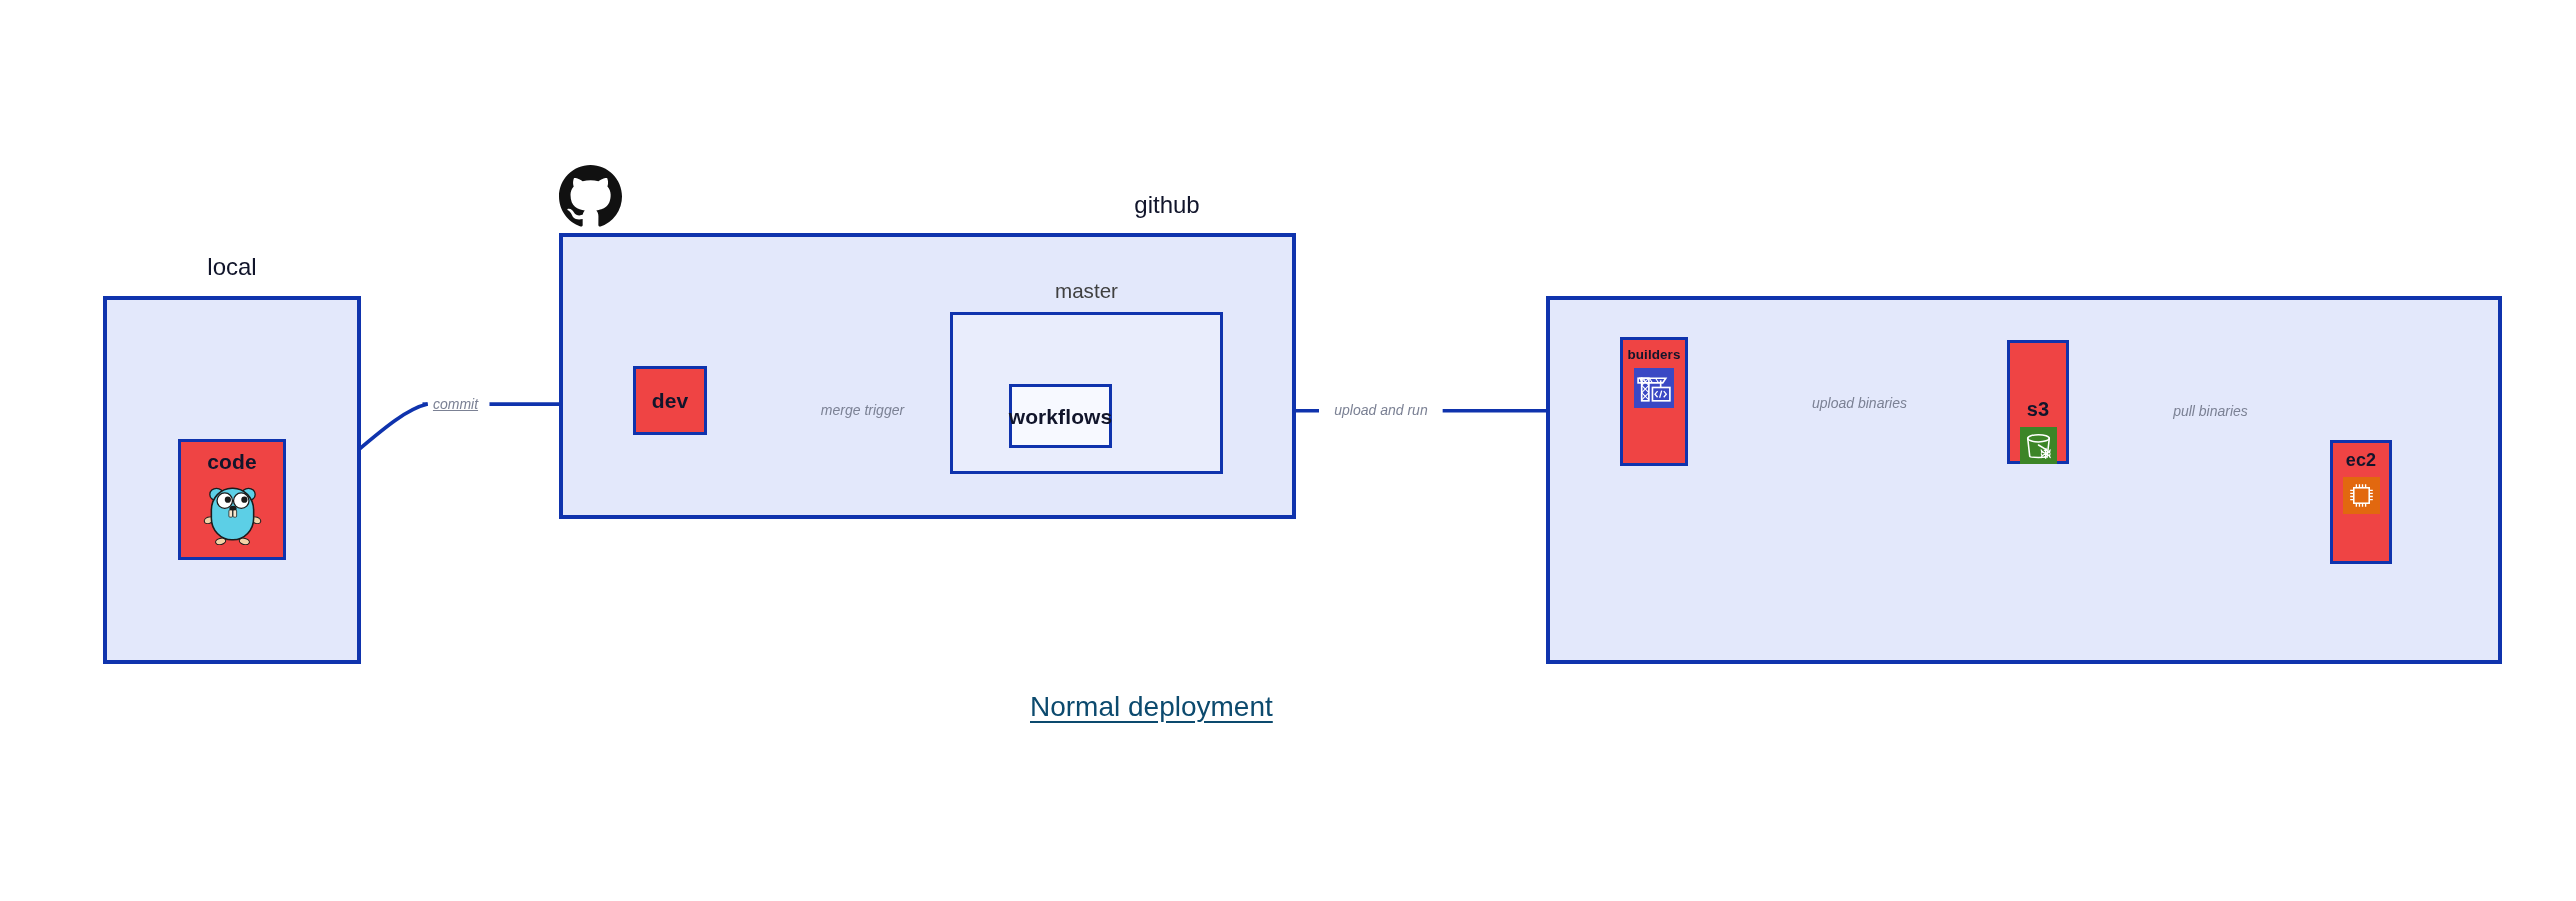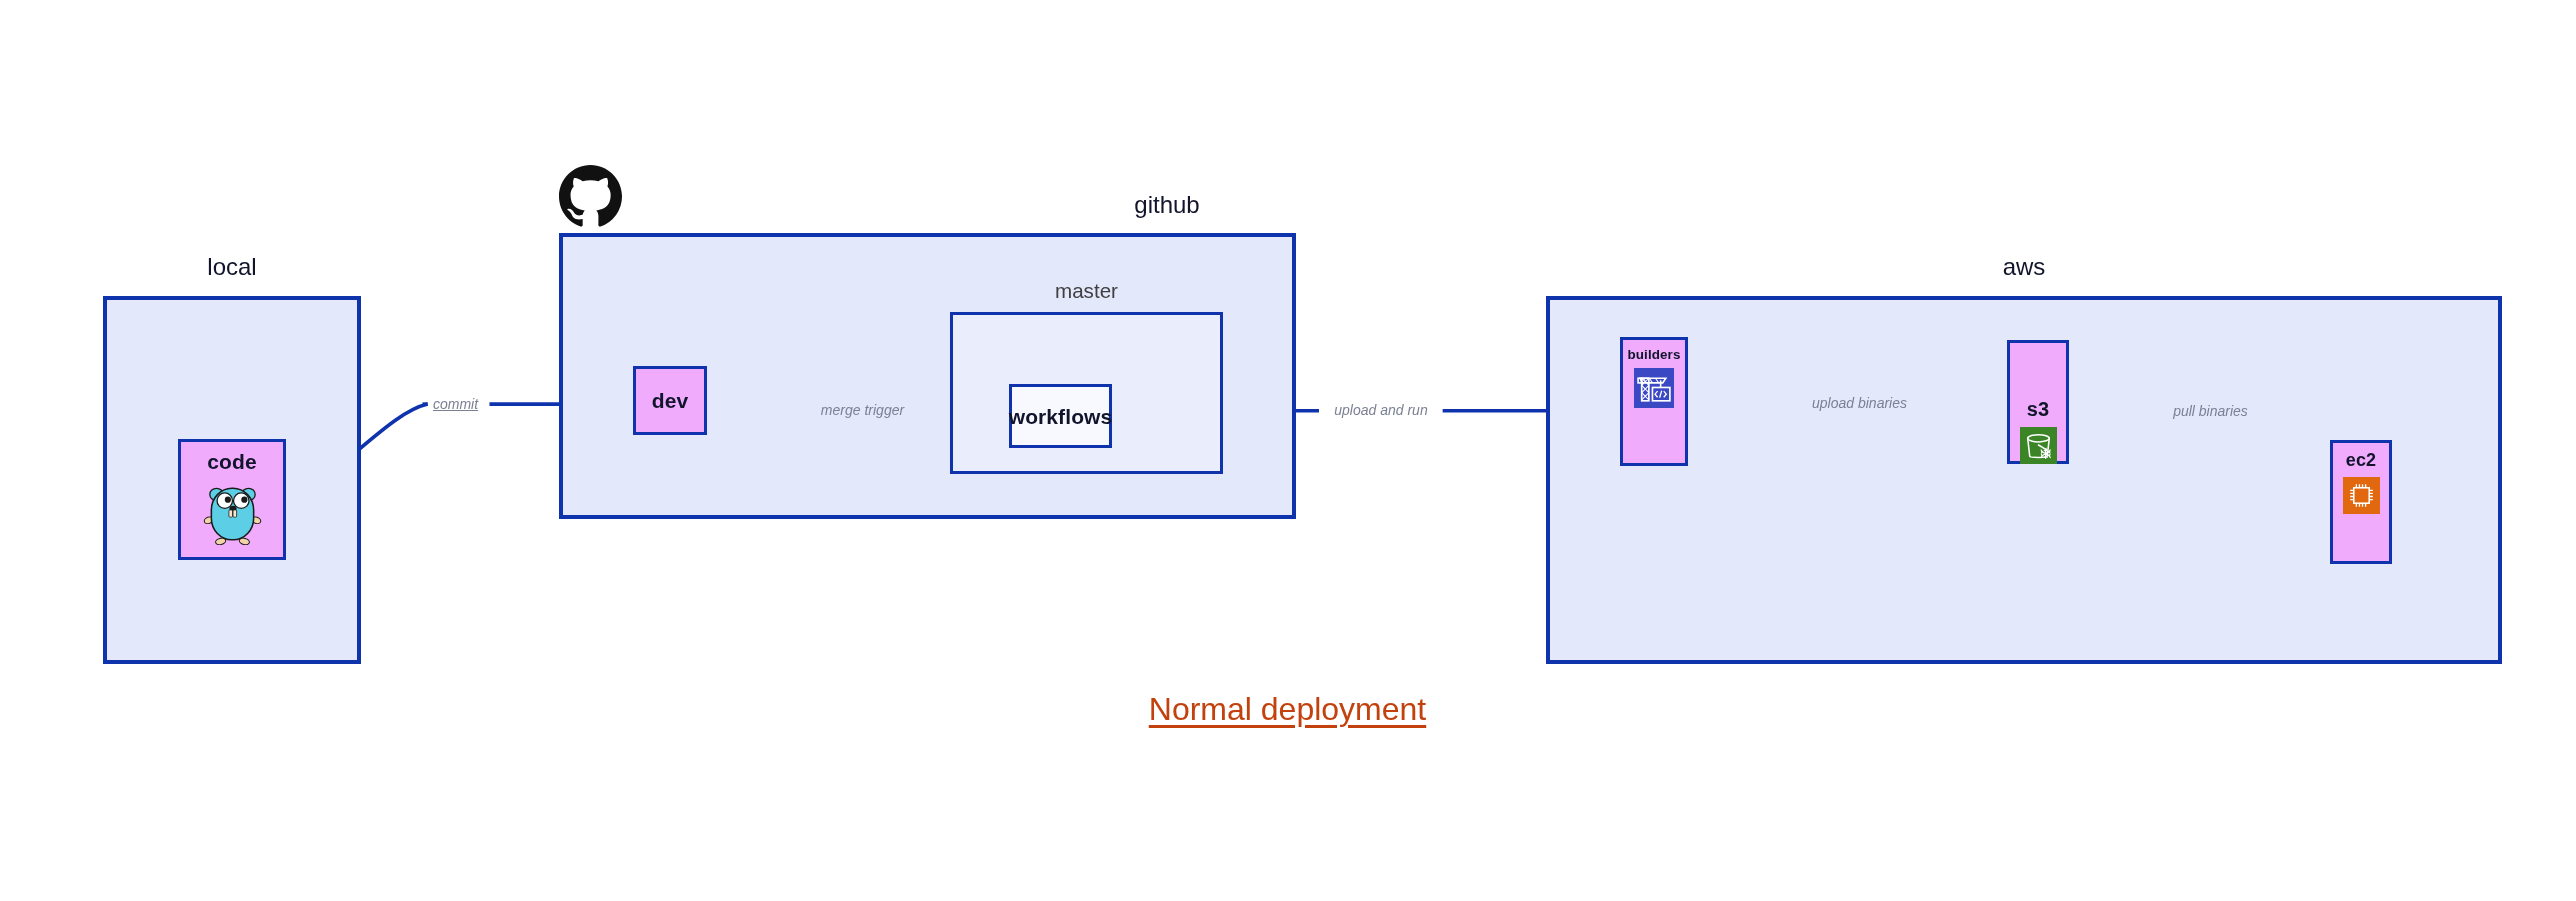--- a/index.html
+++ b/index.html
@@ -26,21 +26,21 @@
     background: #e3e8fb;
     border: 4.1px solid #0f33ad;
   }
   
   .subgroup {
     background: #e9edfc;
     border: 3.1px solid #0f33ad;
   }
   
   .node {
-    background: #f0abfc;
+    background: #ef4444;
     border: 3.6px solid #0f33ad;
     display: flex;
     flex-direction: column;
     align-items: center;
   }
   .node.plain { background: #f7f9ff; align-items: center; }
 
   .node-label {
     font-weight: bold;
     color: #11152b;
@@ -59,27 +59,27 @@
   }
   .subgroup-title {
     color: #404040;
     font-size: 20.6px;
     line-height: 1;
     white-space: nowrap;
     text-align: center;
   }
   
   .caption {
-    color: #c2410c;
-    font-size: 32px;
+    color: #0c4a6e;
+    font-size: 28px;
     line-height: 1;
     text-decoration: underline;
     text-underline-offset: 5.2px;
     white-space: nowrap;
-    text-align: center;
+    text-align: left;
   }
   
   .edge-label {
     position: absolute;
     color: #7b8194;
     font-size: 14px;
     font-style: italic;
     line-height: 1;
     white-space: nowrap;
     background: transparent;
@@ -190,21 +190,20 @@
   </div>
 
   <div class="abs node" style="left:633px; top:366px; width:74px; height:69px; justify-content:center;">
     <div class="node-label">dev</div>
   </div>
 
   <div class="abs node plain" style="left:1009px; top:384px; width:103px; height:64px; justify-content:center;">
     <div class="node-label">workflows</div>
   </div>
 
-  <div class="abs group-title" style="left:1546px; top:255px; width:956px;">aws</div>
 
   <div class="abs group" style="left:1546px; top:296px; width:956px; height:368px;">
   </div>
 
   <div class="abs node" style="left:1620px; top:337px; width:68px; height:129px; padding-top:8.2px;">
     <div class="node-label" style="font-size:13.4px;">builders</div>
     <div class="icon-box" style="margin-top:6.2px;">
       <svg width="40" height="40" viewBox="0 0 78 78" xmlns="http://www.w3.org/2000/svg">
         <rect x="0" y="0" width="78" height="78" fill="#3a48c4"></rect>
         <g stroke="#ffffff" stroke-width="3.2" fill="none" stroke-linejoin="miter">

